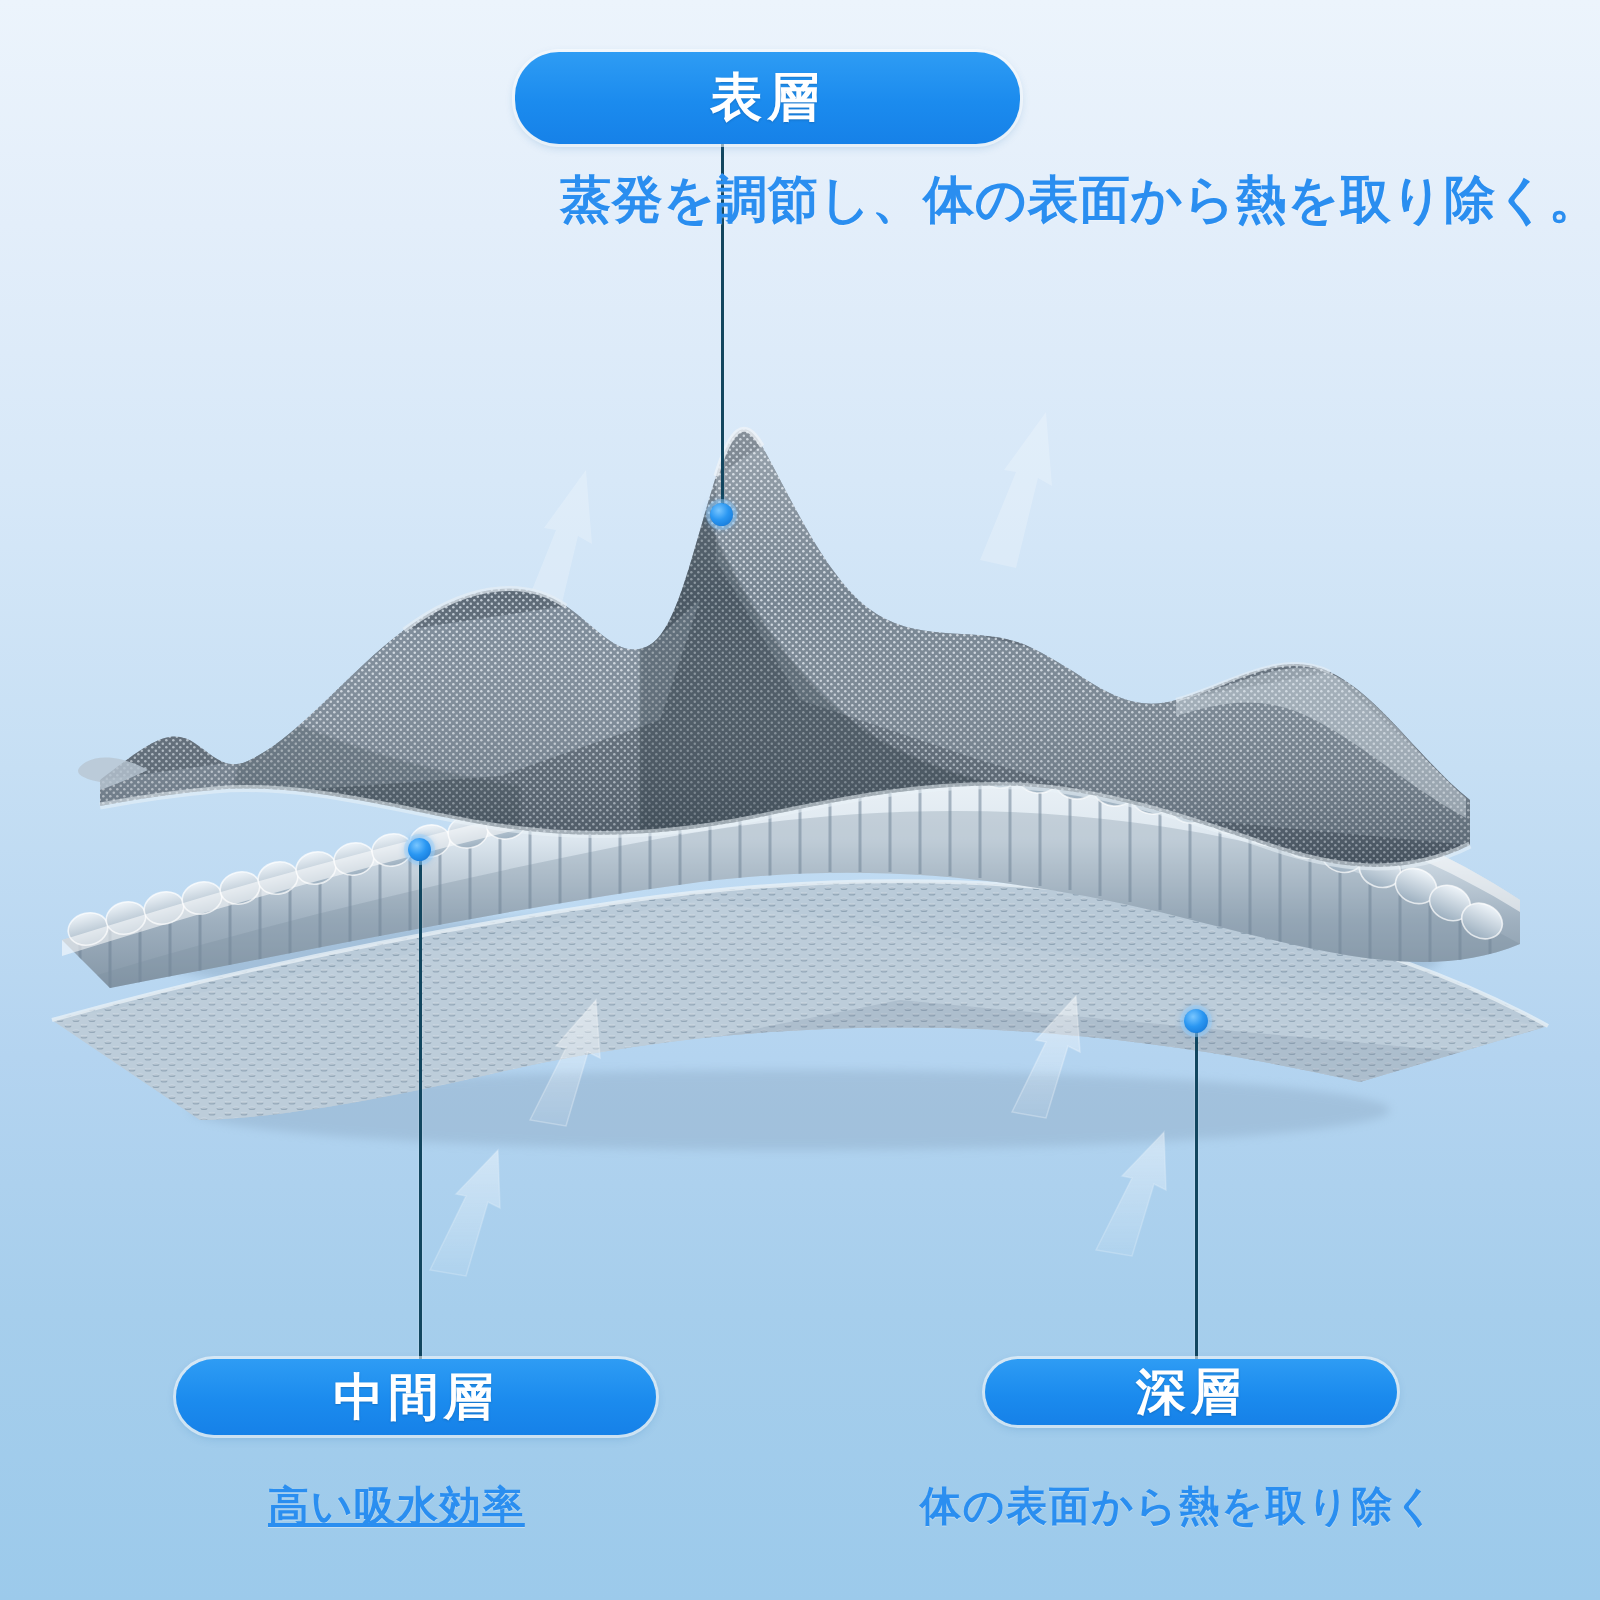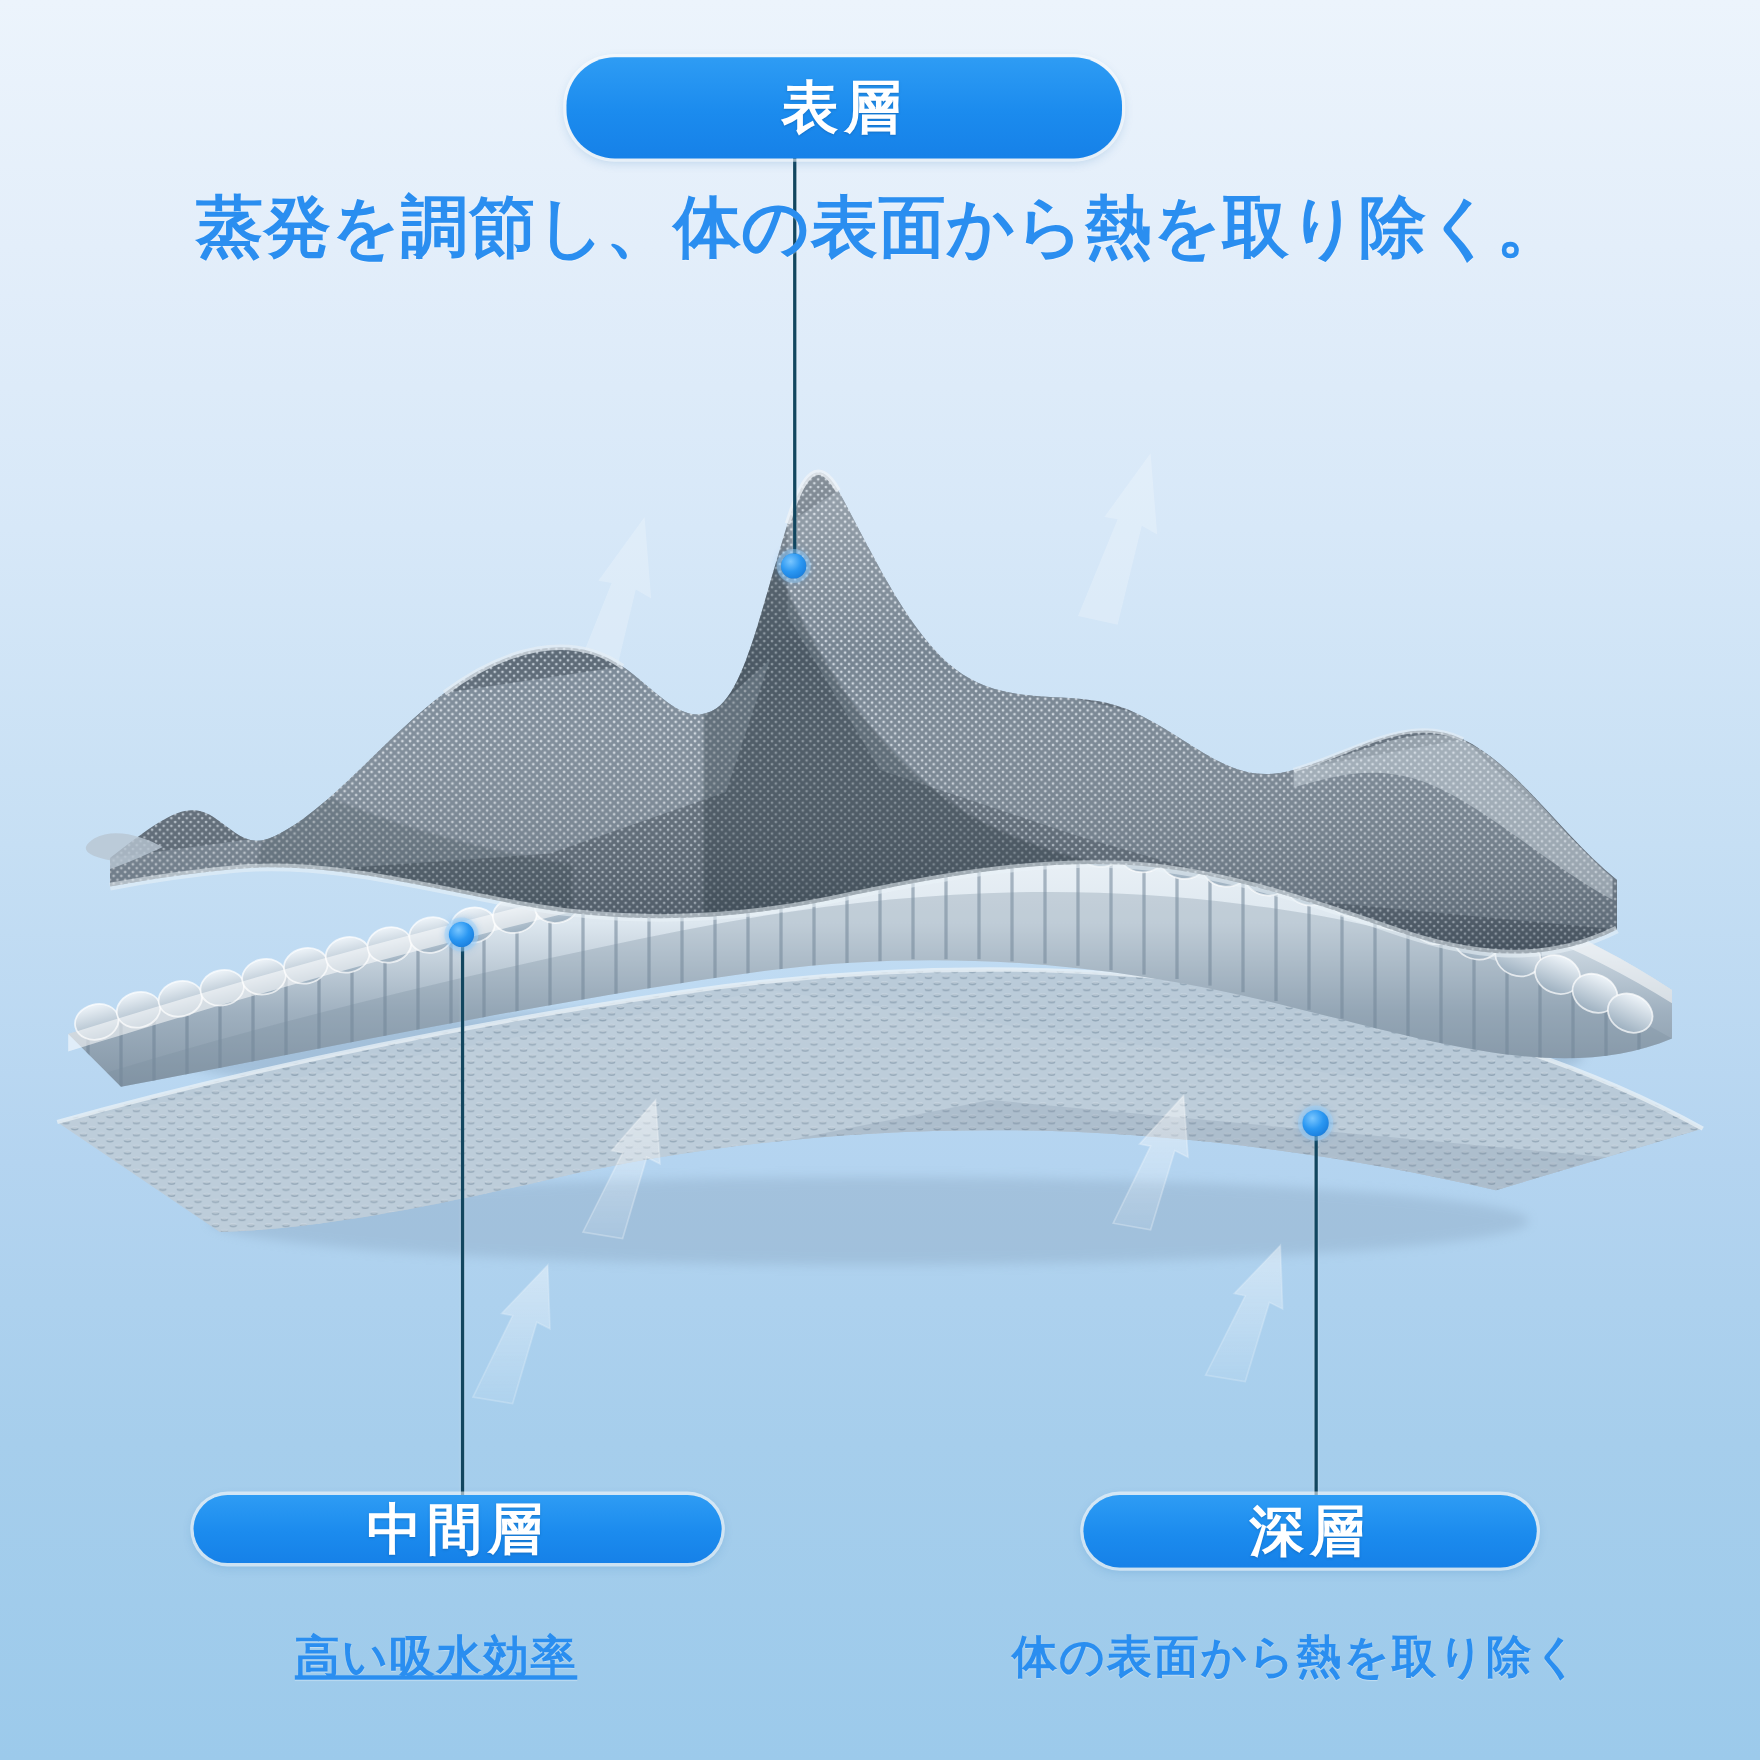--- a/index.html
+++ b/index.html
@@ -33,32 +33,32 @@
     border-radius:44px;
     box-shadow:0 0 0 3px rgba(255,255,255,.55), 0 3px 10px rgba(30,110,180,.25);
     color:#ffffff;
     font-weight:700;
     letter-spacing:.10em;
     text-shadow:0 1px 2px rgba(10,70,130,.35);
     white-space:nowrap;
     z-index:6;
   }
   #badge-surface{left:515px;top:52px;width:505px;height:92px;font-size:52px;}
-  #badge-middle{left:176px;top:1359px;width:480px;height:62px;font-size:50px;}
+  #badge-middle{left:176px;top:1359px;width:480px;height:76px;font-size:50px;}
   #badge-deep{left:985px;top:1359px;width:412px;height:66px;font-size:50px;}
 
   
   .caption{
     position:absolute;color:#2a8ef0;font-weight:700;white-space:nowrap;
     text-shadow:0 1px 1px rgba(255,255,255,.35);
     z-index:6;
   }
   #caption-surface{
-    left:0;top:166px;width:1600px;text-align:center;
-    font-size:61px;letter-spacing:.01em;
+    left:0;top:166px;width:1600px;text-align:right;
+    font-size:51px;letter-spacing:.01em;
   }
   #caption-middle{left:268px;top:1479px;font-size:41px;letter-spacing:.04em;text-decoration:underline;}
   #caption-deep{left:920px;top:1479px;font-size:41px;letter-spacing:.04em;}
 
   
   .leader{position:absolute;background:#12465f;width:3px;z-index:5;
           box-shadow:0 0 2px rgba(255,255,255,.5);}
   #leader-surface{left:721px;top:136px;height:378px;}
   #leader-middle{left:419px;top:852px;height:508px;}
   #leader-deep{left:1195px;top:1022px;height:338px;}

